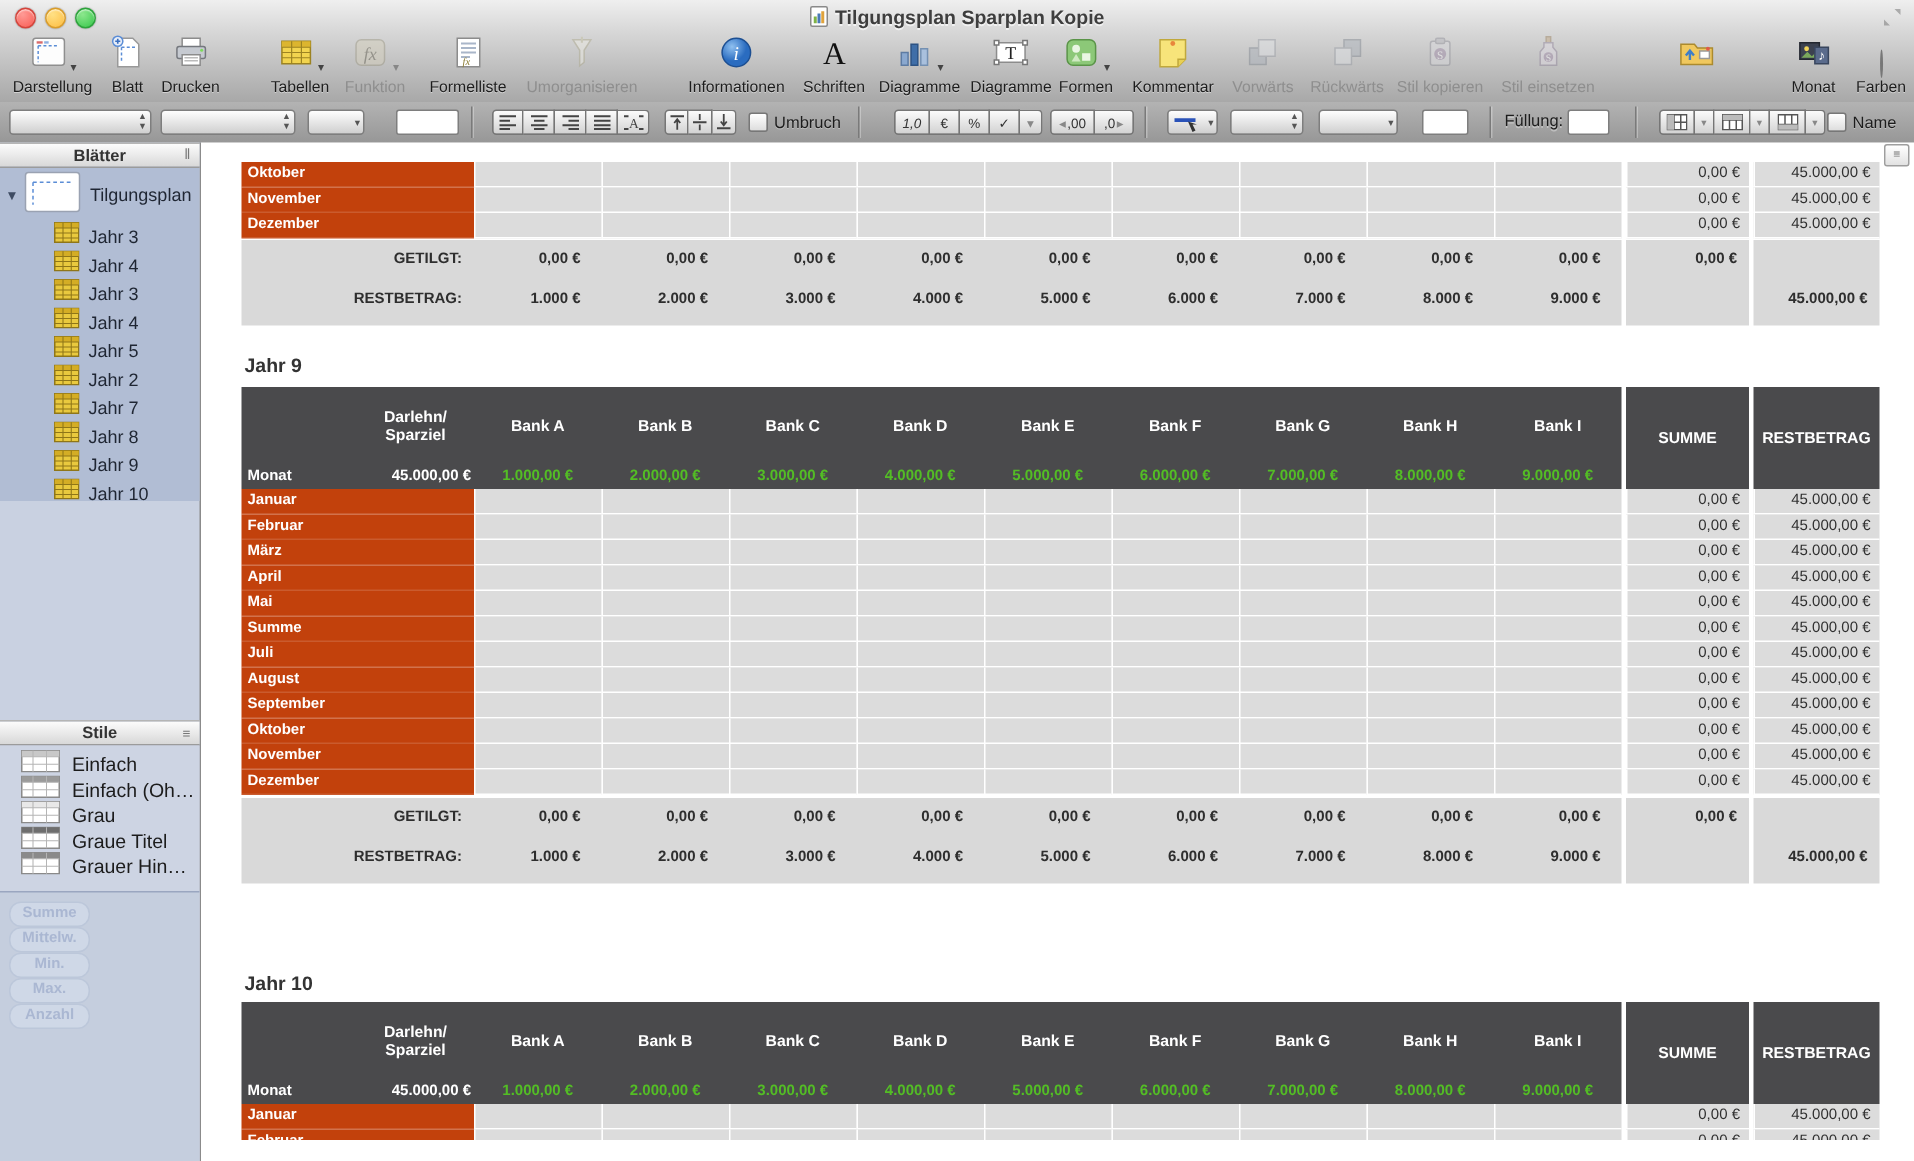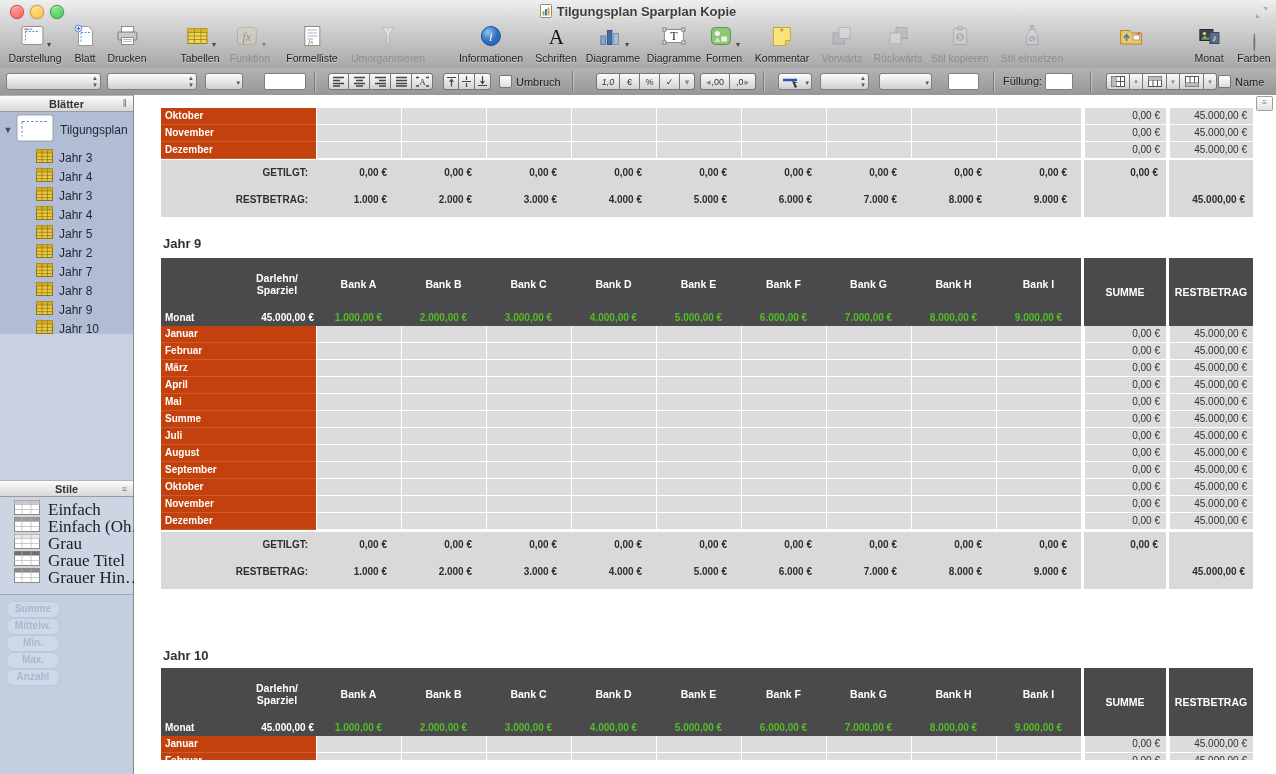--- a/index.html
+++ b/index.html
@@ -51,21 +51,21 @@
   #sheets-region{position:absolute;left:0;top:17px;width:133px;height:222px;background:#b1bdd4;}
   #sheet-row{position:absolute;left:0;top:4px;width:133px;height:28px;display:flex;align-items:center;}
   .disclosure{width:16px;text-align:center;font-size:9px;color:#3f4c63;}
   #sheet-row .lbl{font-size:12px;color:#1f2633;margin-left:6px;}
   .tbl-row{position:absolute;left:0;width:133px;height:19px;display:flex;align-items:center;}
   .tbl-row .ti{margin-left:36px;}
   .tbl-row .lbl{font-size:12px;color:#1f2633;margin-left:6px;}
   #styles-region{position:absolute;left:0;top:402px;width:133px;height:277px;background:#cdd4e3;}
   .style-row{position:absolute;left:0;width:133px;height:17px;display:flex;align-items:center;}
   .style-row .si{margin-left:14px;}
-  .style-row .lbl{font-size:17px;color:#1c1c1c;margin-left:8px;white-space:nowrap;font-family:Liberation Serif, serif;}
+  .style-row .lbl{font-size:13px;color:#1c1c1c;margin-left:8px;white-space:nowrap;}
   #pill-area{position:absolute;left:0;top:97px;width:133px;height:180px;border-top:1px solid #9aa6c0;background:#c5cede;}
   .pill{position:absolute;left:6px;width:52px;height:15px;border-radius:8px;background:#cfd8e7;border:1px solid #bcc7da;
     font-size:10px;color:#aab7d2;text-align:center;line-height:14px;font-weight:bold;}
   
   #canvas{position:absolute;left:134px;top:95px;width:1142px;height:665px;background:#fff;overflow:hidden;}
   #splitter{position:absolute;right:3px;top:1px;width:15px;height:13px;background:linear-gradient(#fff,#e2e2e2);
     border:1px solid #9e9e9e;border-radius:2px;font-size:8px;line-height:11px;text-align:center;color:#777;}
   .t-title{position:absolute;left:29px;font-size:13px;font-weight:bold;color:#333;}
   .t-head{position:absolute;left:27px;height:68px;}
   .th-main{position:absolute;left:0;top:0;width:920px;height:68px;background:#4a4a4c;}

